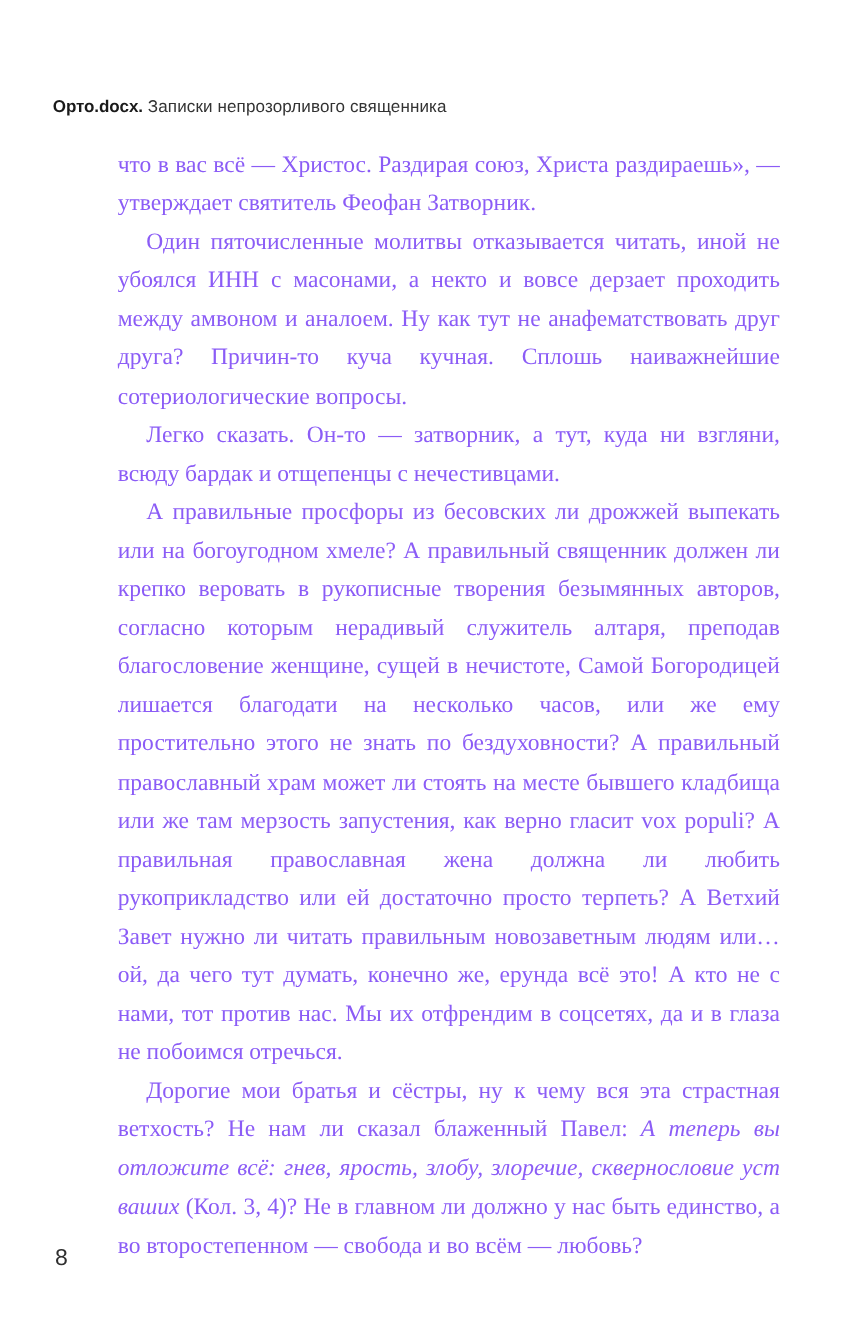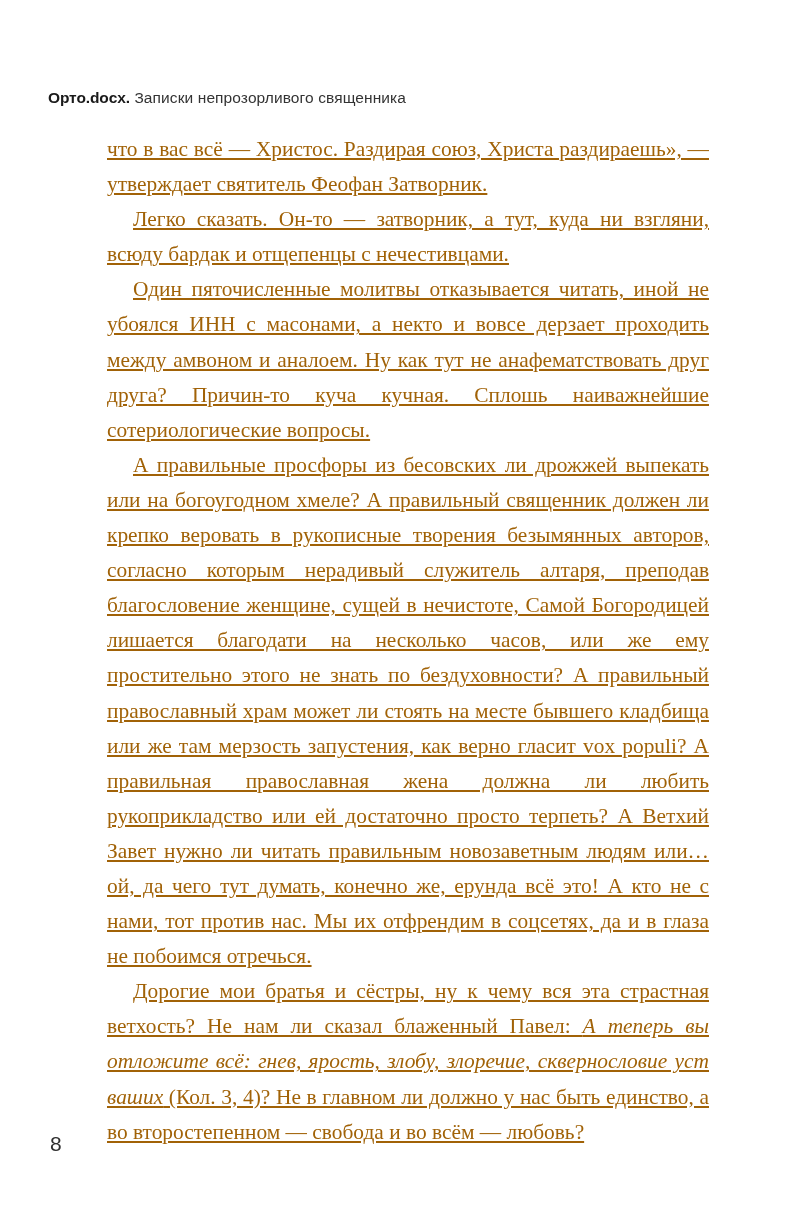--- a/index.html
+++ b/index.html
@@ -44,26 +44,25 @@
 
   
   .textblock {
     position: absolute;
     left: 107px;
     top: 132px;
     width: 602px;
     font-family: "Liberation Serif", "DejaVu Serif", serif;
     font-size: 21.4px;
     line-height: 35.1px;
-    color: #a16207;
+    color: #8b5cf6;
     text-align: justify;
     text-justify: inter-word;
     -webkit-hyphens: manual;
     hyphens: manual;
-    text-decoration: underline;
   }
 
   .textblock p {
     margin: 0;
     text-indent: 26px;
     text-align: justify;
   }
   .textblock p.no-indent {
     text-indent: 0;
   }
@@ -93,22 +92,22 @@
 <body>
 
 <div class="page">
 
   <div class="running-head">
     <span class="book-title">Орто.docx.</span><span>&nbsp;</span><span class="chapter-title">Записки непрозорливого священника</span>
   </div>
 
   <div class="textblock" id="textblock">
       <p class="no-indent"><span class="roman">что в вас всё — Христос. Раздирая союз, Христа раздираешь», — утверждает святитель Феофан Затворник.</span></p>
+      <p><span class="roman">Один пяточисленные молитвы отказывается читать, иной не убоялся ИНН с масонами, а некто и вовсе дерзает проходить между амвоном и аналоем. Ну как тут не анафематствовать друг друга? Причин-то куча кучная. Сплошь наиважнейшие сотериологические вопросы.</span></p>
       <p><span class="roman">Легко сказать. Он-то — затворник, а тут, куда ни взгляни, всюду бардак и отщепенцы с нечестивцами.</span></p>
-      <p><span class="roman">Один пяточисленные молитвы отказывается читать, иной не убоялся ИНН с масонами, а некто и вовсе дерзает проходить между амвоном и аналоем. Ну как тут не анафематствовать друг друга? Причин-то куча кучная. Сплошь наиважнейшие сотериологические вопросы.</span></p>
       <p><span class="roman">А правильные просфоры из бесовских ли дрожжей выпекать или на богоугодном хмеле? А правильный священник должен ли крепко веровать в рукописные творения безымянных авторов, согласно которым нерадивый служитель алтаря, преподав благословение женщине, сущей в нечистоте, Самой Богородицей лишается благодати на несколько часов, или же ему простительно этого не знать по бездуховности? А правильный православный храм может ли стоять на месте бывшего кладбища или же там мерзость запустения, как верно гласит vox populi? А правильная православная жена должна ли любить рукоприкладство или ей достаточно просто терпеть? А Ветхий Завет нужно ли читать правильным новозаветным людям или… ой, да чего тут думать, конечно же, ерунда всё это! А кто не с нами, тот против нас. Мы их отфрендим в соцсетях, да и в глаза не побоимся отречься.</span></p>
       <p><span class="roman">Дорогие мои братья и сёстры, ну к чему вся эта страстная ветхость? Не нам ли сказал блаженный Павел: </span><span class="it">А теперь вы отложите всё: гнев, ярость, злобу, злоречие, сквернословие уст ваших</span><span class="roman"> (Кол. 3, 4)? Не в главном ли должно у нас быть единство, а во второстепенном — свобода и во всём — любовь?</span></p>
       <p class="last-line-left"></p>
     </div>
 
   <div class="folio">8</div>
 
 </div>
 
 </body></html>

